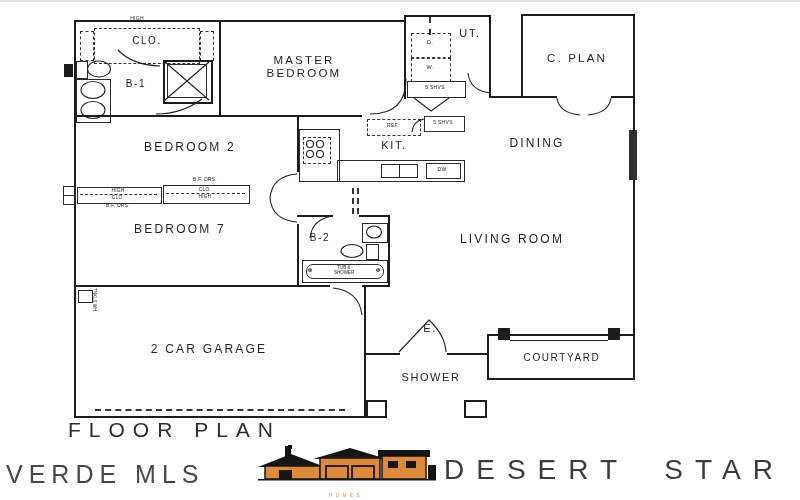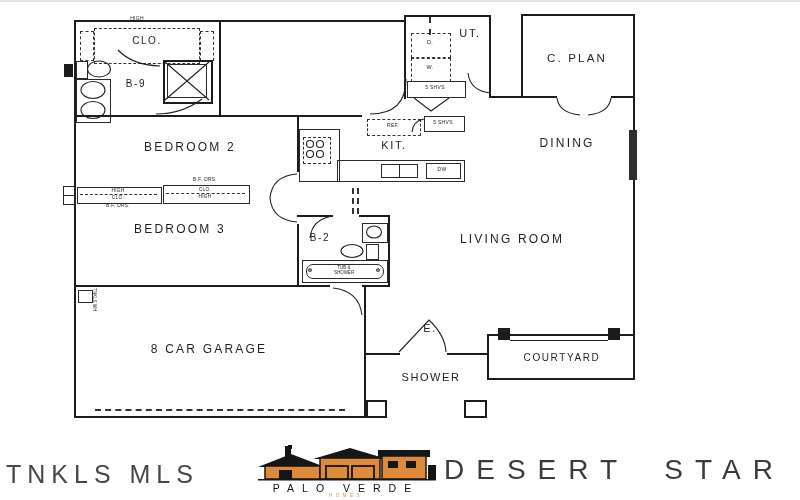--- a/index.html
+++ b/index.html
@@ -179,68 +179,69 @@
         </g>
       <g>
           <circle cx="310" cy="268" r="1.3"></circle>
           <circle cx="378" cy="268" r="1.3"></circle>
         </g>
     </g>
   </svg>
 
   <div class="lbl tiny c" style="left:137px;top:13px">HIGH</div>
   <div class="lbl room-s c" style="left:147px;top:33px;font-size:10px">CLO.</div>
-  <div class="lbl room-s c" style="left:136px;top:76px;font-size:10px">B-9</div>
+  <div class="lbl room-s c" style="left:136px;top:76px;font-size:10px">B-1</div>
+  <div class="lbl room wrap" style="left:258px;top:52px;width:92px;font-size:11.5px;line-height:13px;white-space:normal">MASTER BEDROOM</div>
   <div class="lbl room-s c" style="left:470px;top:25px">UT.</div>
   <div class="lbl tiny c" style="left:430px;top:37px;font-size:5.5px">D.</div>
   <div class="lbl tiny c" style="left:430px;top:62px;font-size:5.5px">W.</div>
   <div class="lbl tiny c" style="left:435px;top:82px">5 SHVS</div>
   <div class="lbl tiny c" style="left:443px;top:117px">5 SHVS</div>
   <div class="lbl room c" style="left:577px;top:50px;font-size:11.5px">C. PLAN</div>
   <div class="lbl tiny c" style="left:393px;top:120px">REF.</div>
   <div class="lbl room-s c" style="left:394px;top:137px">KIT.</div>
   <div class="lbl tiny c" style="left:442px;top:164px">DW</div>
-  <div class="lbl room c" style="left:567px;top:134px">DINING</div>
+  <div class="lbl room c" style="left:537px;top:134px">DINING</div>
   <div class="lbl room c" style="left:190px;top:138px">BEDROOM 2</div>
-  <div class="lbl room c" style="left:180px;top:220px">BEDROOM 3</div>
+  <div class="lbl room c" style="left:180px;top:220px">BEDROOM 7</div>
 
   <div class="lbl tiny c" style="left:118px;top:185.5px;font-size:4.8px">HIGH</div>
   <div class="lbl tiny c" style="left:118px;top:192.5px;font-size:4.8px">CLO.</div>
   <div class="lbl tiny c" style="left:118px;top:201px;font-size:4.8px">B.F. DRS.</div>
   <div class="lbl tiny c" style="left:205px;top:175px;font-size:4.8px">B.F. DRS.</div>
   <div class="lbl tiny c" style="left:205px;top:184.5px;font-size:4.8px">CLO.</div>
   <div class="lbl tiny c" style="left:205px;top:191.5px;font-size:4.8px">HIGH</div>
 
   <div class="lbl room-s c" style="left:320px;top:230px;font-size:10px">B-2</div>
   <div class="lbl wrap" style="left:329px;top:262.5px;width:30px;font-size:4.5px;line-height:5.5px;color:#1f1f1f">TUB &amp; SHOWER</div>
   <div class="lbl room c" style="left:512px;top:230px">LIVING ROOM</div>
   <div class="lbl vert" style="left:92px;top:286px;color:#1f1f1f">TNKLS WH</div>
-  <div class="lbl room c" style="left:209px;top:340px">8 CAR GARAGE</div>
+  <div class="lbl room c" style="left:209px;top:340px">2 CAR GARAGE</div>
   <div class="lbl room-s c" style="left:430px;top:320px">E.</div>
   <div class="lbl room-s c" style="left:431px;top:369px">SHOWER</div>
   <div class="lbl room-s c" style="left:562px;top:350px;font-size:10px">COURTYARD</div>
 
-  <div class="lbl mls">TNKLS MLS</div>
+  <div class="lbl title">FLOOR PLAN</div>
+  <div class="lbl mls">VERDE MLS</div>
 
   <svg style="position:absolute;left:258px;top:443px" width="178" height="36" viewBox="0 0 178 36">
     <g>
       <rect x="27" y="1" width="6" height="11" fill="#161616"></rect>
       <rect x="30" y="-1" width="4" height="5" fill="#161616"></rect>
       <polygon points="0,22 33,9 67,22" fill="#161616"></polygon>
       <rect x="7" y="21" width="55" height="13" fill="var(--brand,#DE8A3B)" stroke="#161616" stroke-width="1.5"></rect>
       <rect x="21" y="25" width="13" height="9" fill="#161616"></rect>
       <polygon points="55,14 92,3 129,14" fill="#161616"></polygon>
       <rect x="62" y="13" width="60" height="21" fill="var(--brand,#DE8A3B)" stroke="#161616" stroke-width="1.5"></rect>
       <rect x="68" y="21" width="22" height="13" fill="var(--brand,#DE8A3B)" stroke="#161616" stroke-width="1.8"></rect>
       <rect x="94" y="21" width="22" height="13" fill="var(--brand,#DE8A3B)" stroke="#161616" stroke-width="1.8"></rect>
       <rect x="120" y="5" width="52" height="7" fill="#161616"></rect>
       <rect x="124" y="11" width="44" height="23" fill="var(--brand,#DE8A3B)" stroke="#161616" stroke-width="1.5"></rect>
       <rect x="130" y="16" width="10" height="7" fill="#161616"></rect>
       <rect x="148" y="16" width="10" height="7" fill="#161616"></rect>
       <rect x="170" y="20" width="8" height="14" fill="#161616"></rect>
       <rect x="0" y="34" width="178" height="1.5" fill="#161616"></rect>
     </g>
   </svg>
-  <div class="brandname">PALO VERDE</div>
   <div class="brandsub">HOMES</div>
   <div class="planname">DESERT STAR</div>
 
 </div>
 
 </body></html>

